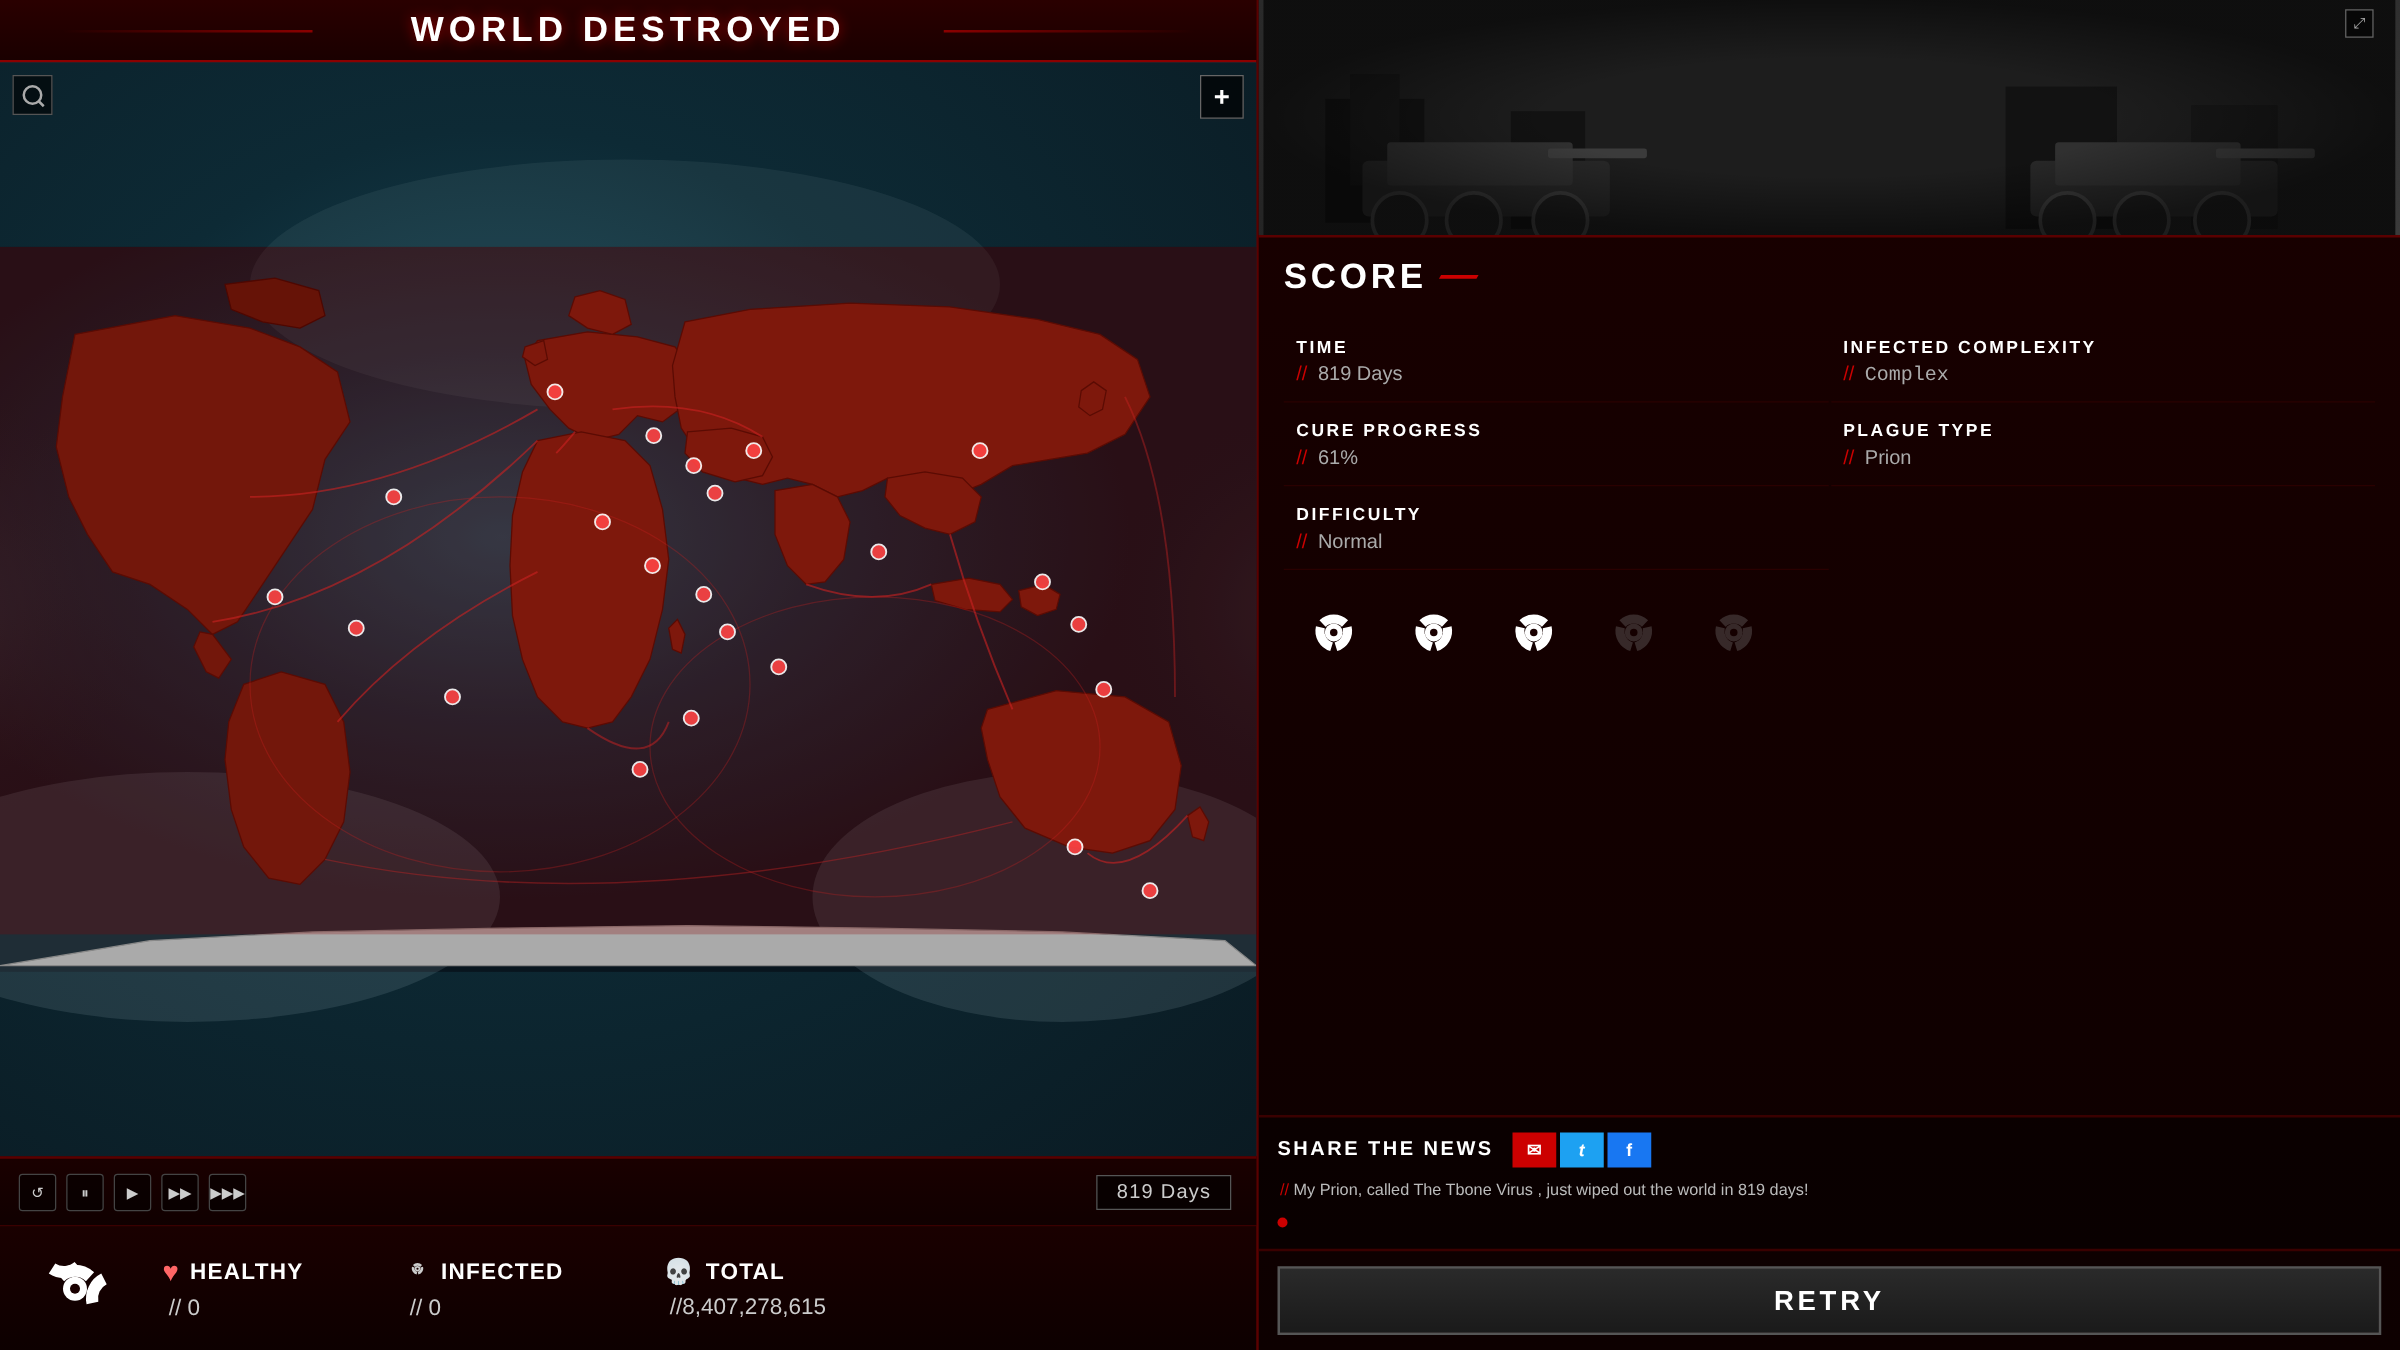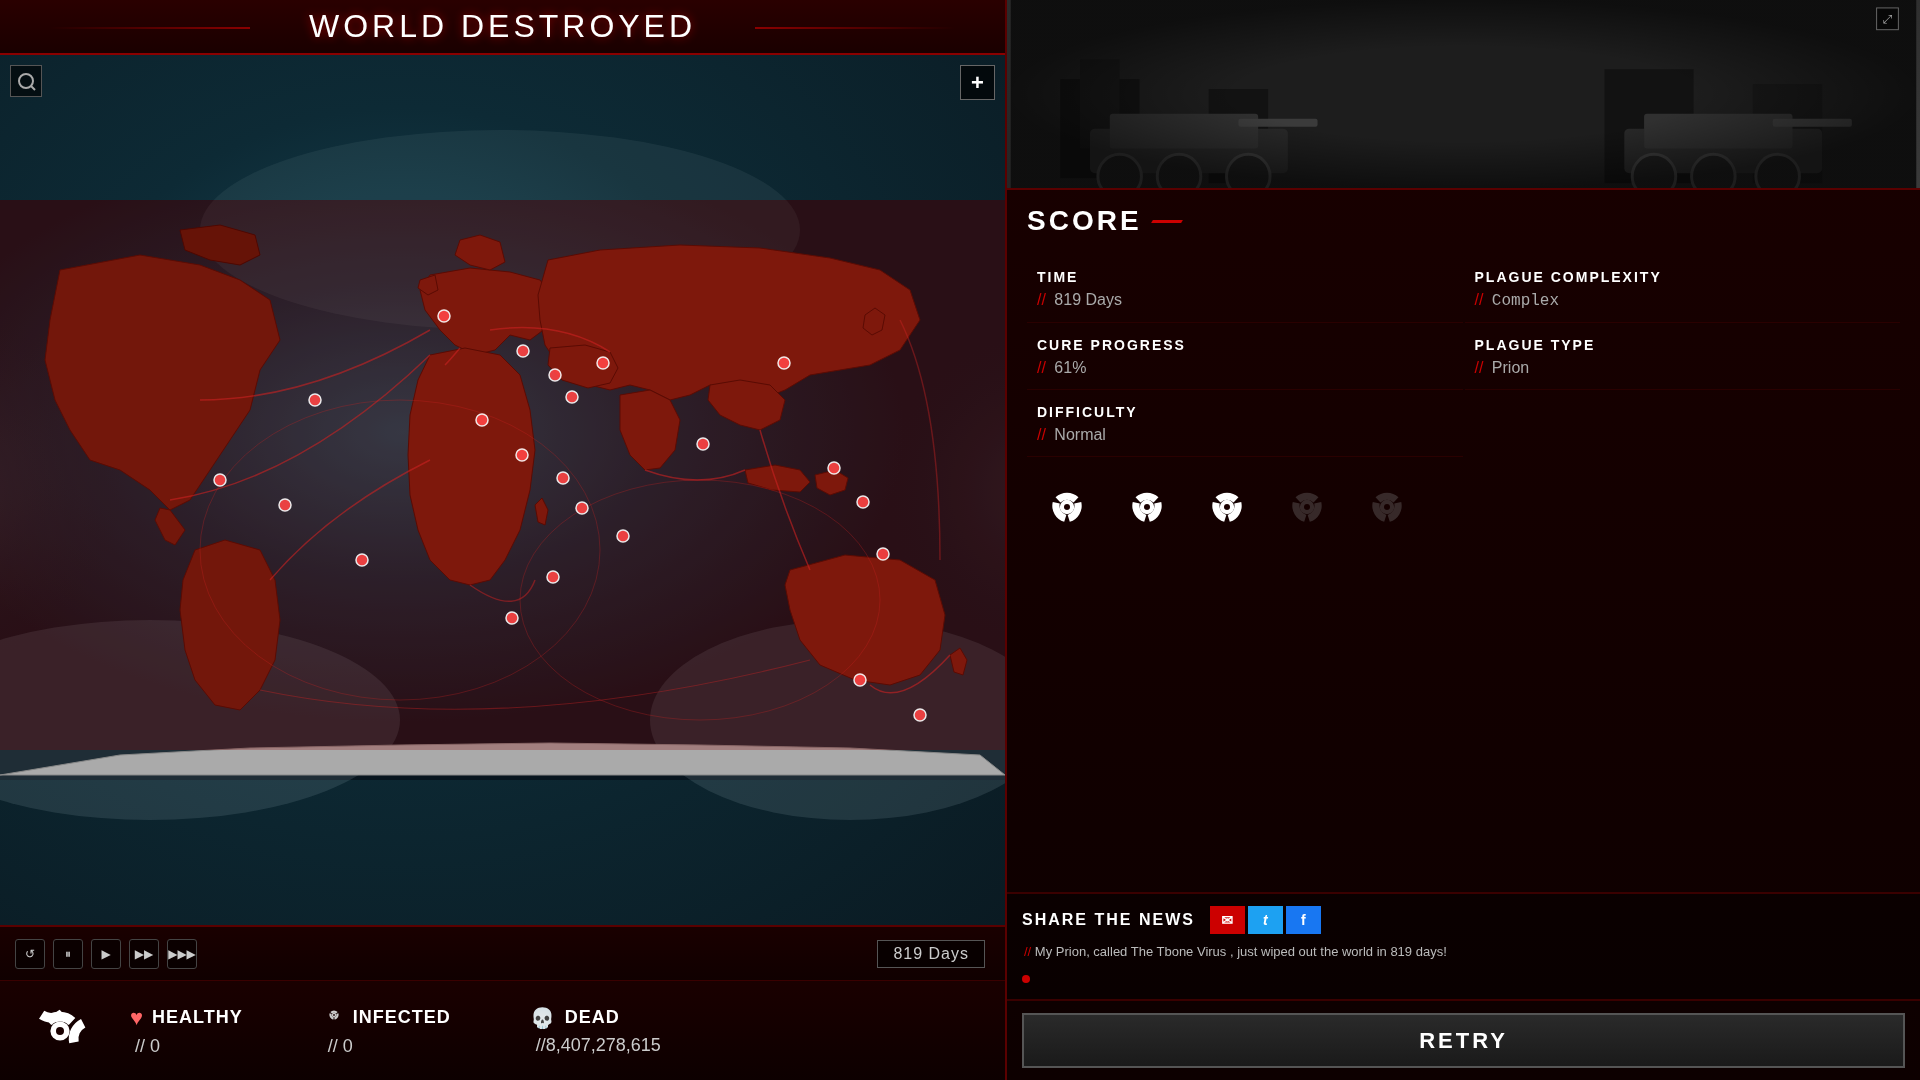--- a/index.html
+++ b/index.html
@@ -41,22 +41,22 @@
       position: absolute;
       top: 50%;
       width: 200px;
       height: 2px;
       background: linear-gradient(to right, transparent, #8b0000);
     }
     .title-bar::before { left: 50px; }
     .title-bar::after { right: 50px; background: linear-gradient(to left, transparent, #8b0000); }
 
     .title-text {
-      font-size: 32px;
-      font-weight: normal;
+      font-size: 28px;
+      font-weight: bold;
       color: #fff;
       letter-spacing: 4px;
       text-shadow: 0 0 10px rgba(255,0,0,0.5);
     }
 
     
     .map-area {
       flex: 1;
       position: relative;
       overflow: hidden;
@@ -568,21 +568,21 @@
             </svg>
           </span>
           <span>INFECTED</span>
         </div>
         <div class="stat-value">// 0</div>
       </div>
 
       <div class="stat-item">
         <div class="stat-label">
           <span style="font-size:20px;">💀</span>
-          <span>DEAD</span>
+          <span>TOTAL</span>
         </div>
         <div class="stat-value">//8,407,278,615</div>
       </div>
     </div>
 
   </div>
 
   <div class="right-panel">
 
     <div class="preview-image">
@@ -634,21 +634,21 @@
       <div class="score-grid">
 
         <div class="score-cell">
           <div class="score-cell-label">TIME</div>
           <div class="score-cell-value">
             <span style="color:#cc0000;">//</span> <span style="margin-left:4px;">819 Days</span>
           </div>
         </div>
 
         <div class="score-cell">
-          <div class="score-cell-label">PLAGUE COMPLEXITY</div>
+          <div class="score-cell-label">INFECTED COMPLEXITY</div>
           <div class="score-cell-value">
             <span style="color:#cc0000;">//</span> <span style="margin-left:4px;font-family:Liberation Mono, monospace;">Complex</span>
           </div>
         </div>
 
         <div class="score-cell">
           <div class="score-cell-label">CURE PROGRESS</div>
           <div class="score-cell-value">
             <span style="color:#cc0000;">//</span> <span style="margin-left:4px;">61%</span>
           </div>

